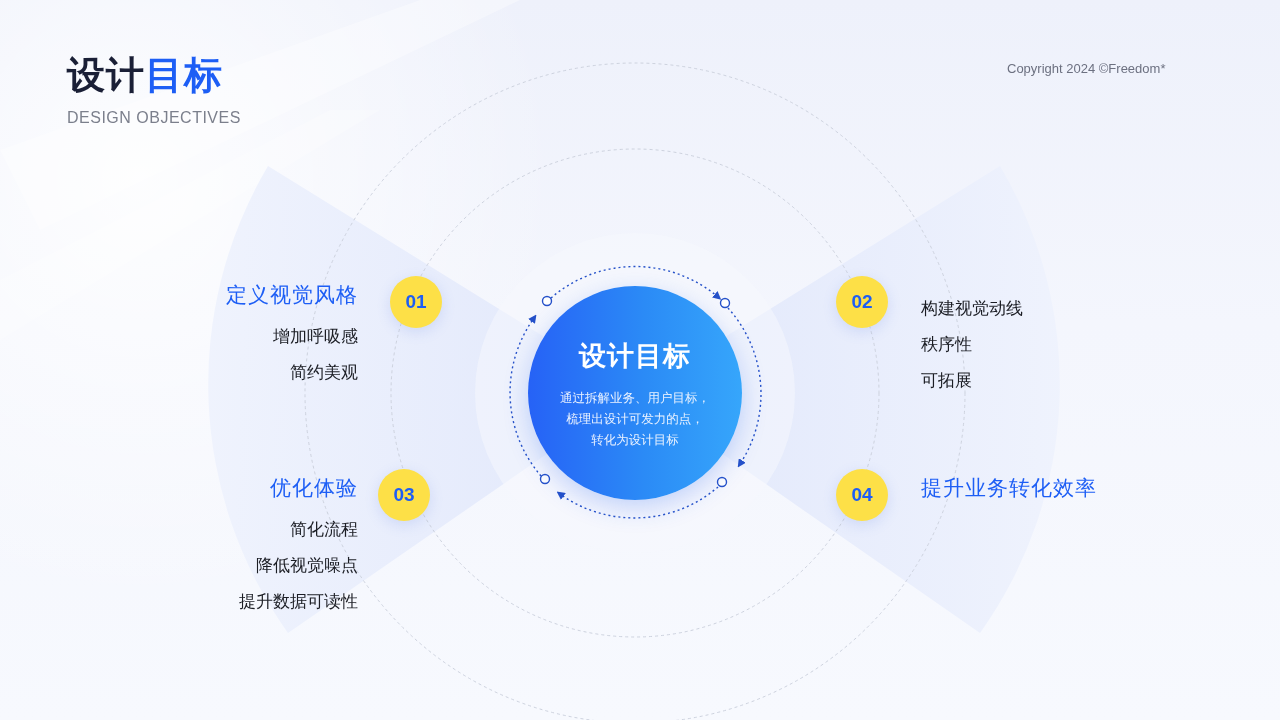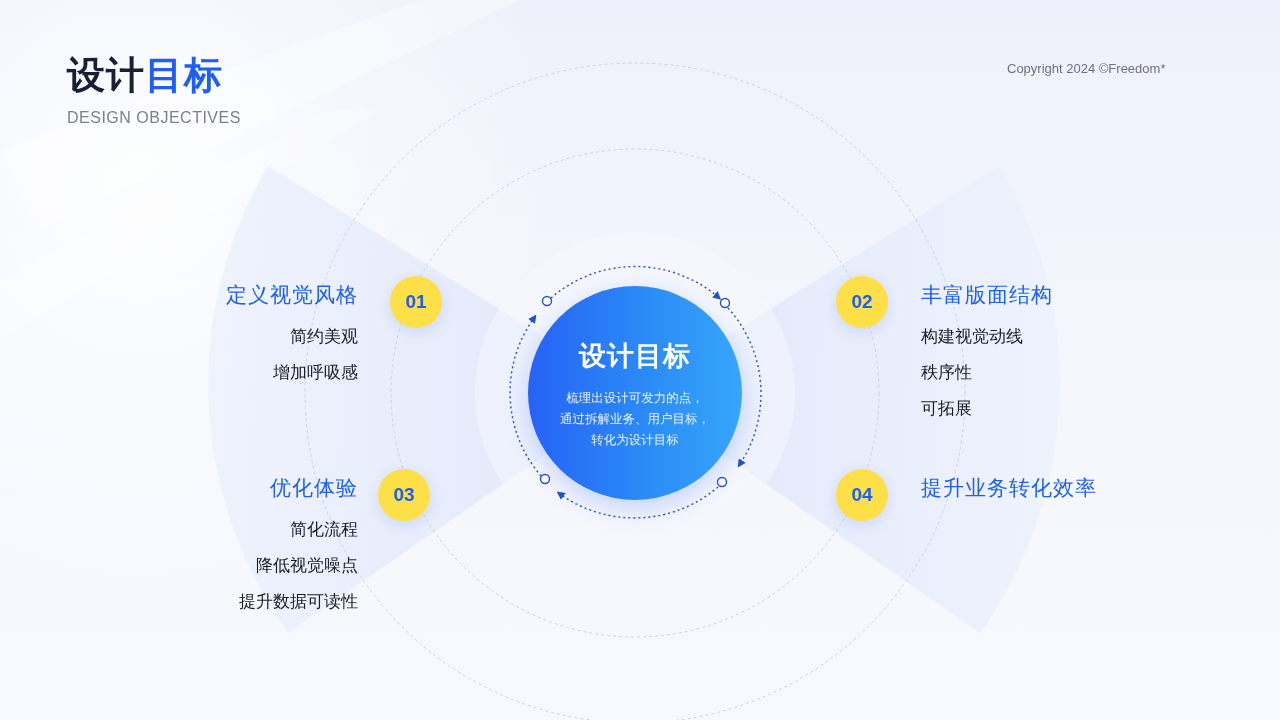--- a/index.html
+++ b/index.html
@@ -126,41 +126,40 @@
 
 <div class="title">
   <span>设计</span><span class="accent">目标</span>
 </div>
 <div class="subtitle">DESIGN OBJECTIVES</div>
 <div class="copyright">Copyright 2024 ©Freedom*</div>
 
 <div class="core">
   <div class="core-title">设计目标</div>
   <div class="core-desc">
+    <div>通过拆解业务、用户目标，</div>
     <div>梳理出设计可发力的点，</div>
-    <div>通过拆解业务、用户目标，</div>
     <div>转化为设计目标</div>
   </div>
 </div>
 
 <div class="badge" style="left:390px; top:276px;">01</div>
 <div class="badge" style="left:836px; top:276px;">02</div>
 <div class="badge" style="left:378px; top:469px;">03</div>
 <div class="badge" style="left:836px; top:469px;">04</div>
 
 <div class="group left" style="left:58px; top:281px;">
   <div class="group-title">定义视觉风格</div>
   <div class="group-items">
+    <div class="group-item">增加呼吸感</div>
     <div class="group-item">简约美观</div>
-    <div class="group-item">增加呼吸感</div>
   </div>
 </div>
 
 <div class="group right" style="left:921px; top:281px;">
-  <div class="group-title">丰富版面结构</div>
   <div class="group-items">
     <div class="group-item">构建视觉动线</div>
     <div class="group-item">秩序性</div>
     <div class="group-item">可拓展</div>
   </div>
 </div>
 
 <div class="group left" style="left:58px; top:474px;">
   <div class="group-title">优化体验</div>
   <div class="group-items">

